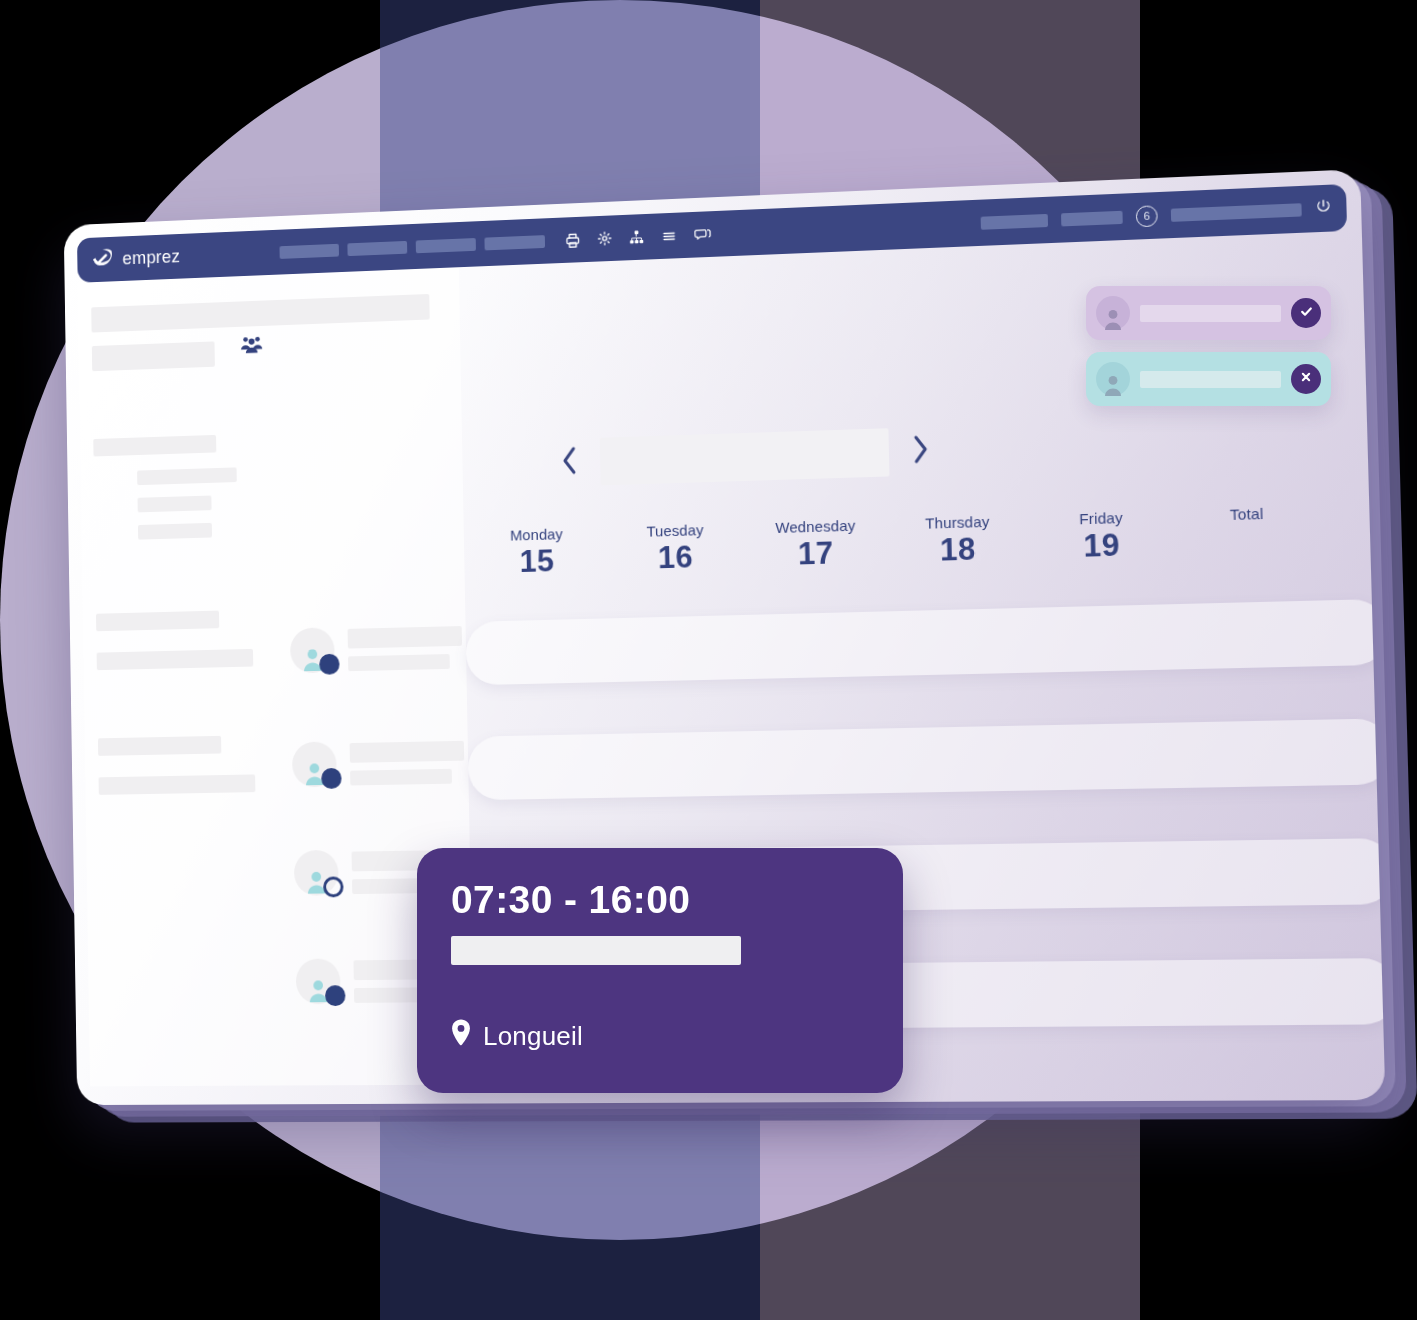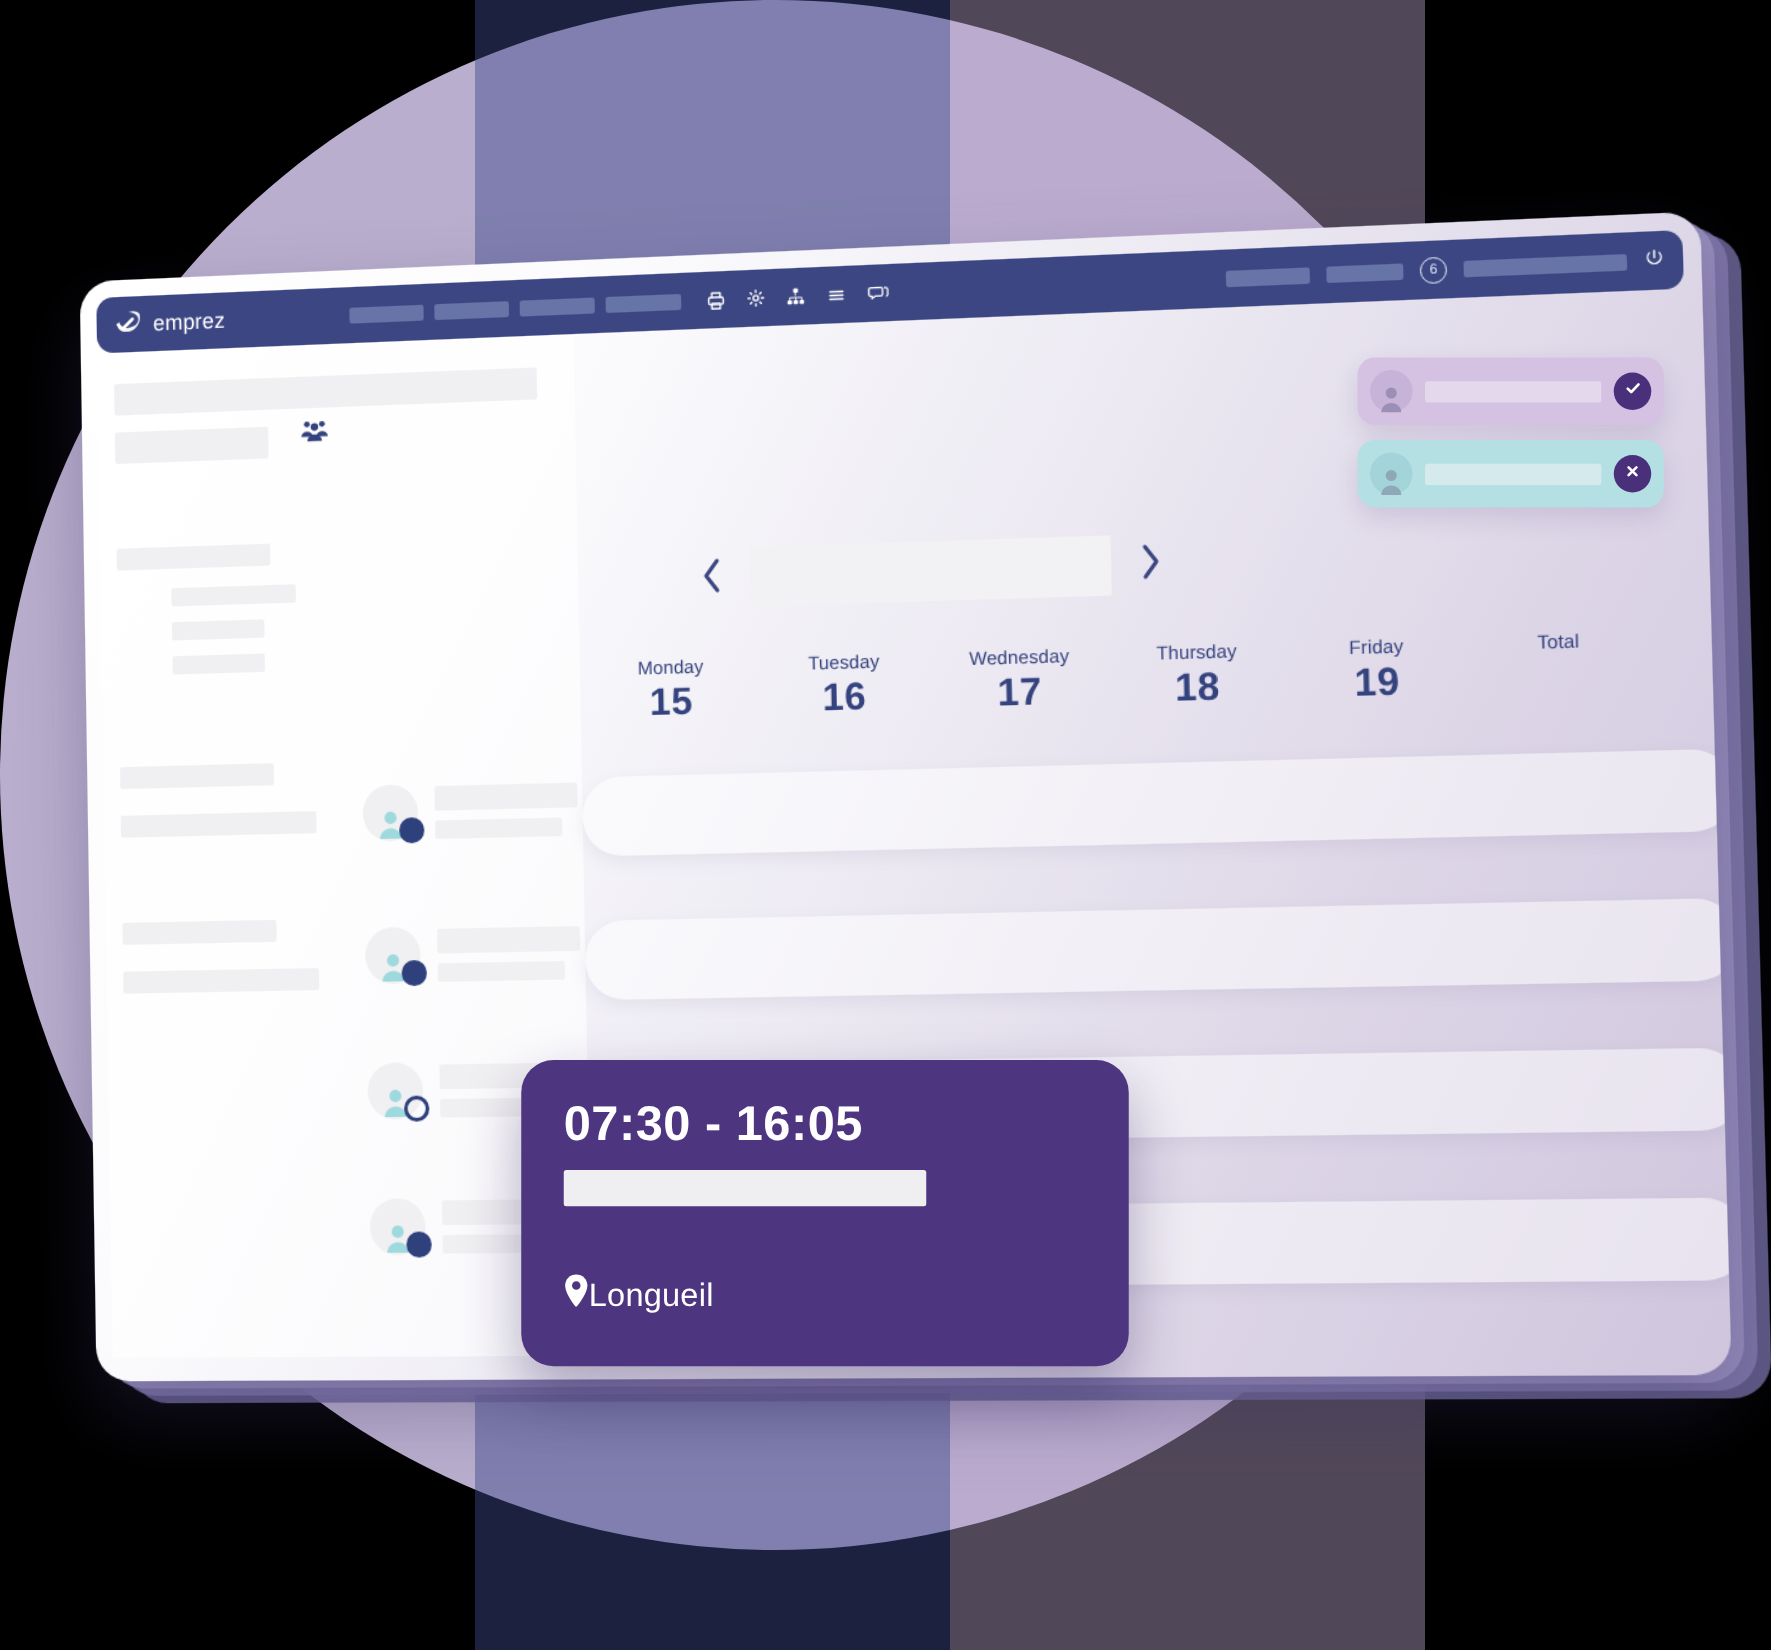--- a/index.html
+++ b/index.html
@@ -246,21 +246,21 @@
     letter-spacing: .4px;
     line-height: 1;
   }
   .shift-bar {
     width: 290px; height: 29px;
     background: #efeff1;
     border-radius: 2px;
     margin-top: 17px;
   }
   .shift-loc {
-    display: flex; align-items: center; 
+    display: flex; align-items: center; gap: 12px;
     margin-top: 54px;
     font-size: 26px;
     font-weight: 400;
     letter-spacing: .2px;
   }
   .shift-loc svg { flex: none; }
 </style>
 </head>
 <body>
 
@@ -513,21 +513,21 @@
         <span>
           <svg width="14" height="14" viewBox="0 0 16 16" fill="none" stroke="#ffffff" stroke-width="2.4" stroke-linecap="round">
             <path d="M4.4 4.4l7.2 7.2M11.6 4.4l-7.2 7.2"></path>
           </svg>
         </span>
       </span>
     </div>
   </div>
 
   <div class="shift-card">
-    <div class="shift-time">07:30 - 16:05</div>
+    <div class="shift-time">07:30 - 16:00</div>
     <div class="shift-bar"></div>
     <div class="shift-loc">
       <span>
         <svg width="20" height="27" viewBox="0 0 20 27" fill="#ffffff">
           <path d="M10 0.6C5 0.6 1.1 4.5 1.1 9.4c0 6.3 7.5 16 8.1 16.6.4.4.9.4 1.3 0 .7-.7 8.4-10.3 8.4-16.6C18.9 4.5 15 .6 10 .6z"></path>
           <circle cx="10" cy="9.4" r="3.4" fill="#4d3580"></circle>
         </svg>
       </span>
       <span>Longueil</span>
     </div>

